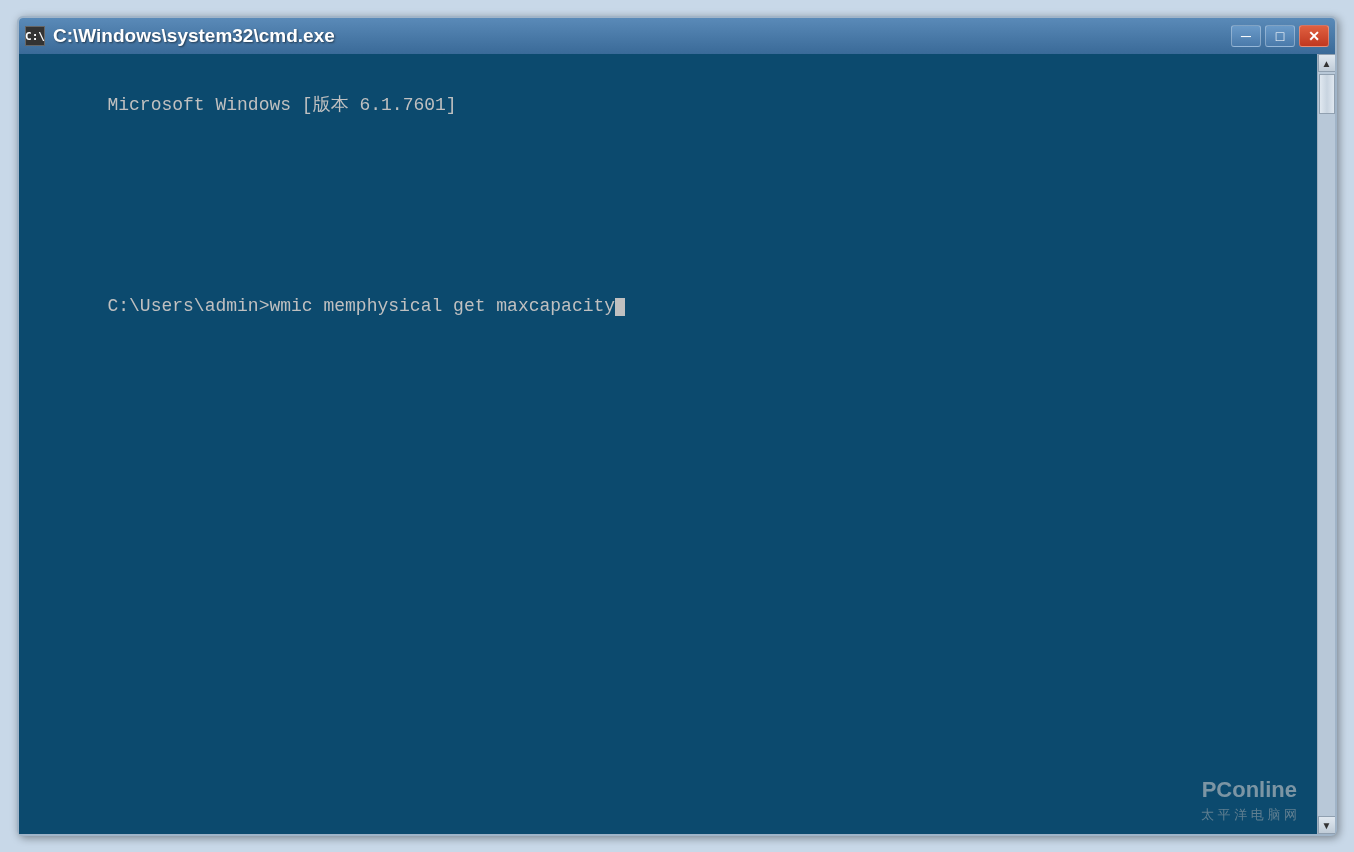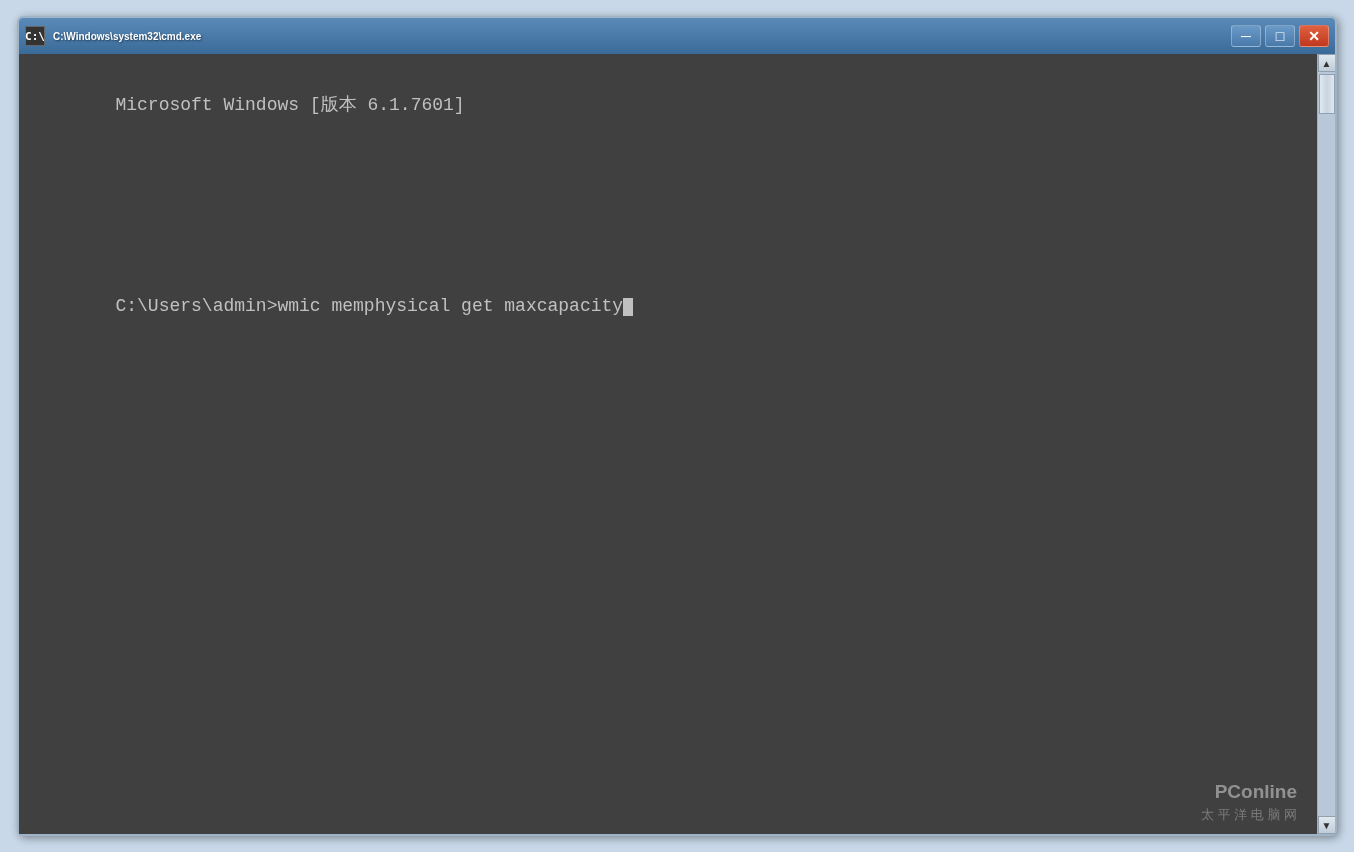--- a/index.html
+++ b/index.html
@@ -56,21 +56,21 @@
       align-items: center;
       justify-content: center;
       font-size: 11px;
       color: white;
       font-weight: bold;
       font-family: monospace;
     }
 
     .title-bar-title {
       color: white;
-      font-size: 10px;
+      font-size: 19px;
       font-weight: bold;
       font-family: Arial, sans-serif;
       text-shadow: 1px 1px 2px rgba(0,0,0,0.5);
     }
 
     .title-bar-buttons {
       display: flex;
       gap: 4px;
     }
 
@@ -94,22 +94,22 @@
     }
 
     .window-body {
       display: flex;
       flex: 1;
       overflow: hidden;
     }
 
     .terminal {
       flex: 1;
-      background: #404040;
-      padding: 8px 10px;
+      background: #0c4a6e;
+      padding: 8px 2px;
       overflow: hidden;
       position: relative;
     }
 
     .terminal-text {
       font-family: 'Courier New', Lucida Console, monospace;
       font-size: 18px;
       color: #c0c0c0;
       line-height: 1.6;
       white-space: pre;
@@ -176,21 +176,21 @@
       bottom: 10px;
       right: 20px;
       color: rgba(180, 180, 180, 0.5);
       font-size: 13px;
       font-family: Arial, sans-serif;
       text-align: right;
       line-height: 1.4;
     }
 
     .watermark-pconline {
-      font-size: 19px;
+      font-size: 22px;
       font-weight: bold;
       color: rgba(200, 200, 200, 0.6);
     }
   </style>
 </head>
 <body>
 
 <div class="window">
 
   <div class="title-bar">

